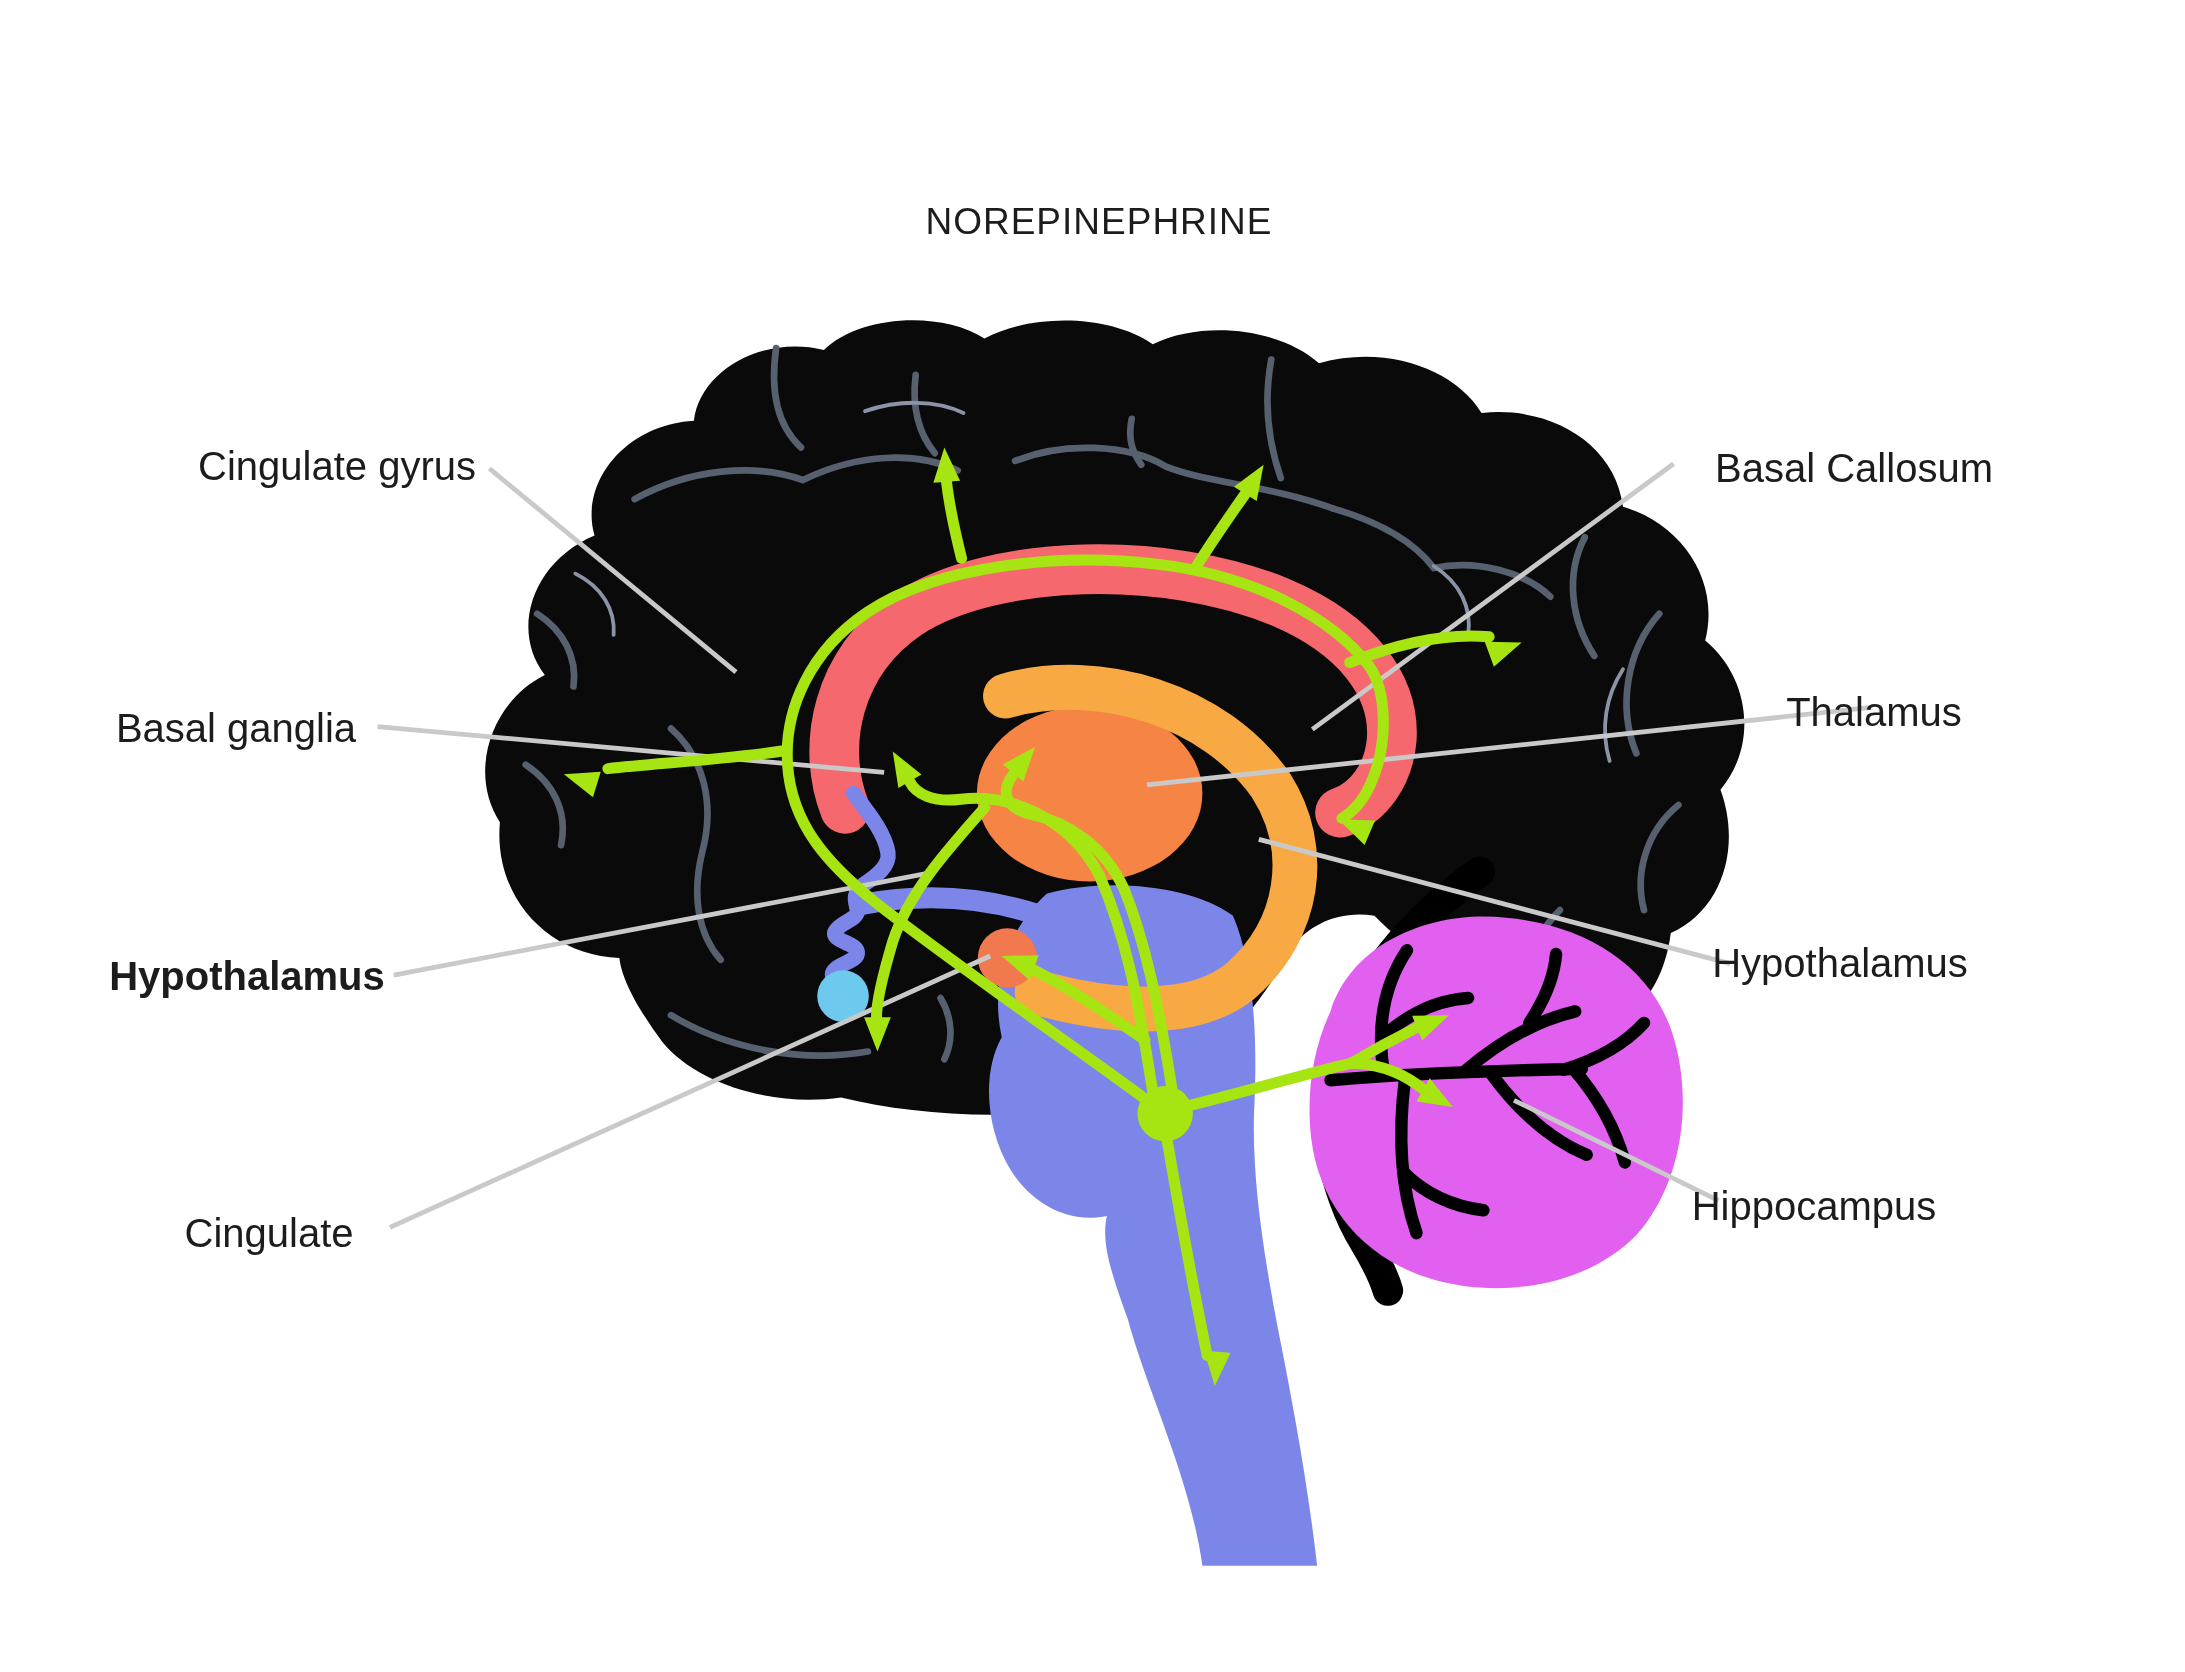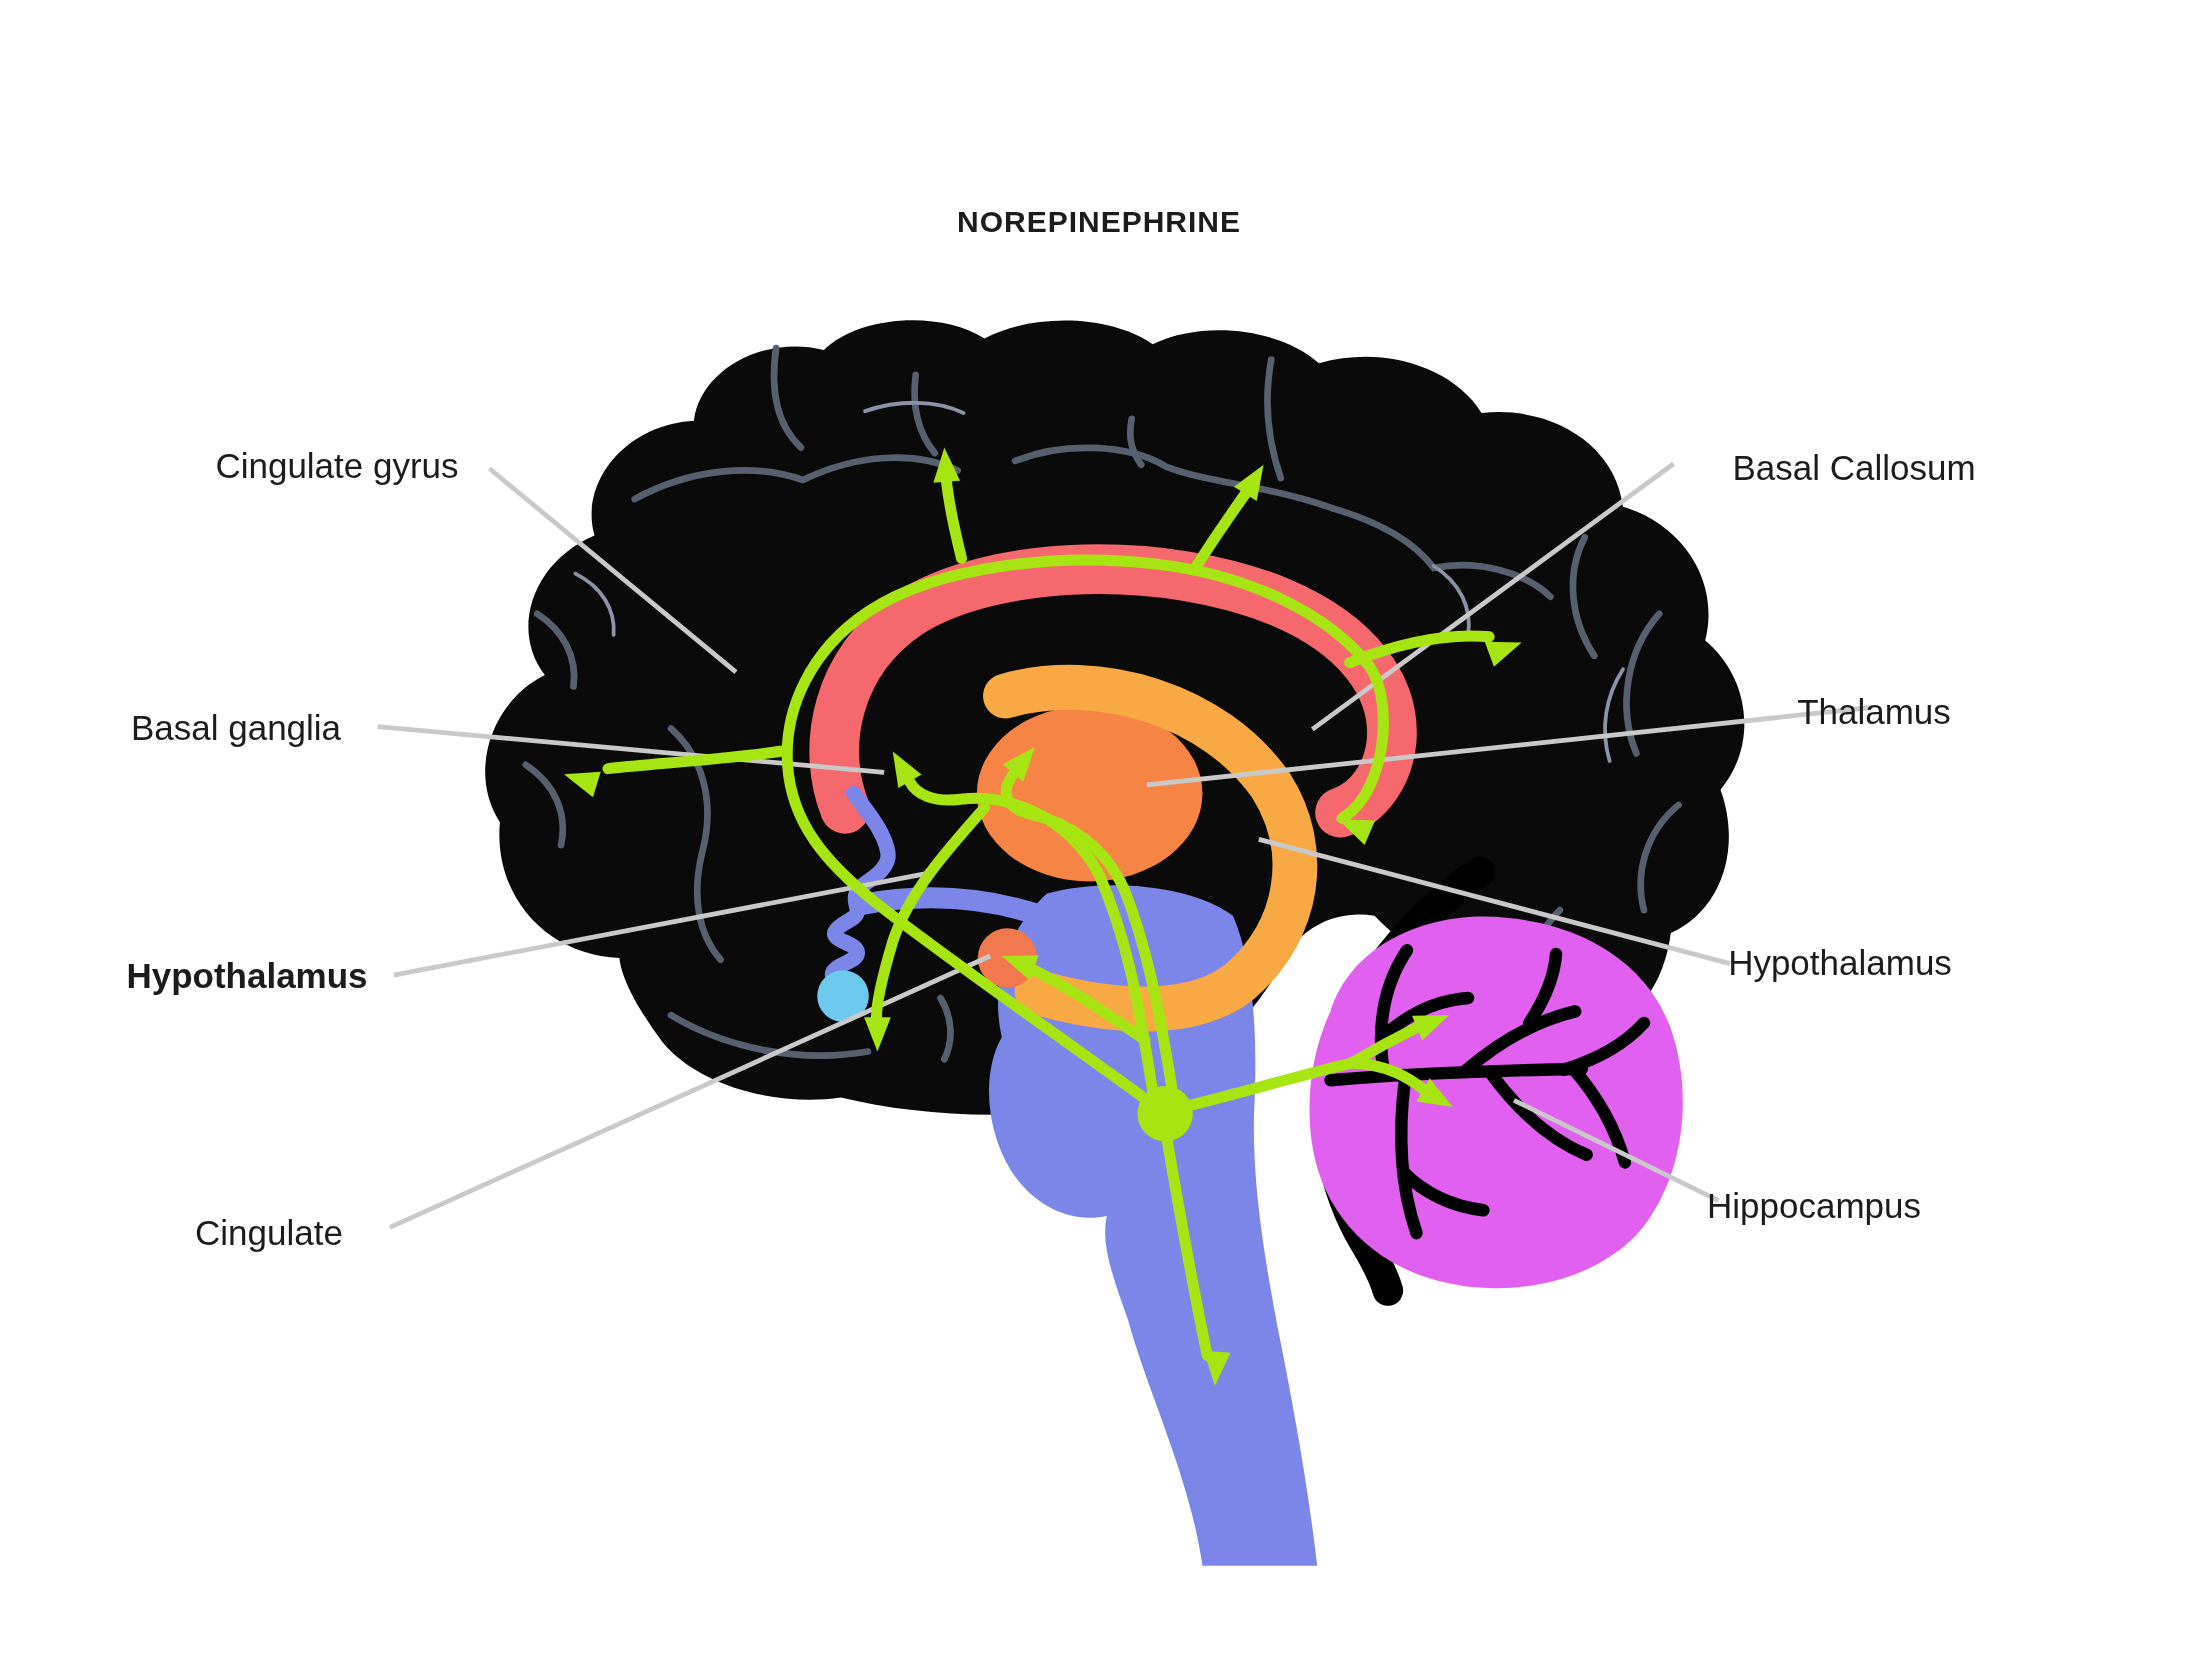--- a/index.html
+++ b/index.html
@@ -7,28 +7,28 @@
     position:relative;
     width:2185px;height:1673px;
     background:var(--c-background,#fff);
     font-family:"Liberation Sans", sans-serif;
     overflow:hidden;
   }
   .stage svg{position:absolute;left:0;top:0;}
   .title{
     position:absolute;
     transform:translate(-50%,-50%);
-    font-size:30px;font-weight:700;letter-spacing:1px;
+    font-size:37px;font-weight:400;letter-spacing:1px;
     color:var(--c-text,#1c1c1c);
     white-space:nowrap;
   }
   .lbl{
     position:absolute;
     transform:translate(-50%,-50%);
-    font-size:35px;font-weight:400;
+    font-size:40px;font-weight:400;
     color:var(--c-text,#1c1c1c);
     white-space:nowrap;
   }
   .brain{fill:var(--c-brain,#0a0a0a);}
   .sulci{stroke:var(--c-sulci,#57606f);stroke-width:7;fill:none;stroke-linecap:round;}
   .sulci2{stroke:var(--c-sulci_light,#8b94a6);stroke-width:4;fill:none;stroke-linecap:round;}
   .cc{stroke:var(--c-corpus_callosum,#f5696e);stroke-width:52;fill:none;stroke-linecap:round;}
   .hip{stroke:var(--c-hippocampus_arc,#f9a943);stroke-width:47;fill:none;stroke-linecap:round;}
   .thal{fill:var(--c-thalamus,#f58445);}
   .amyg{fill:var(--c-amygdala,#f2794d);}

